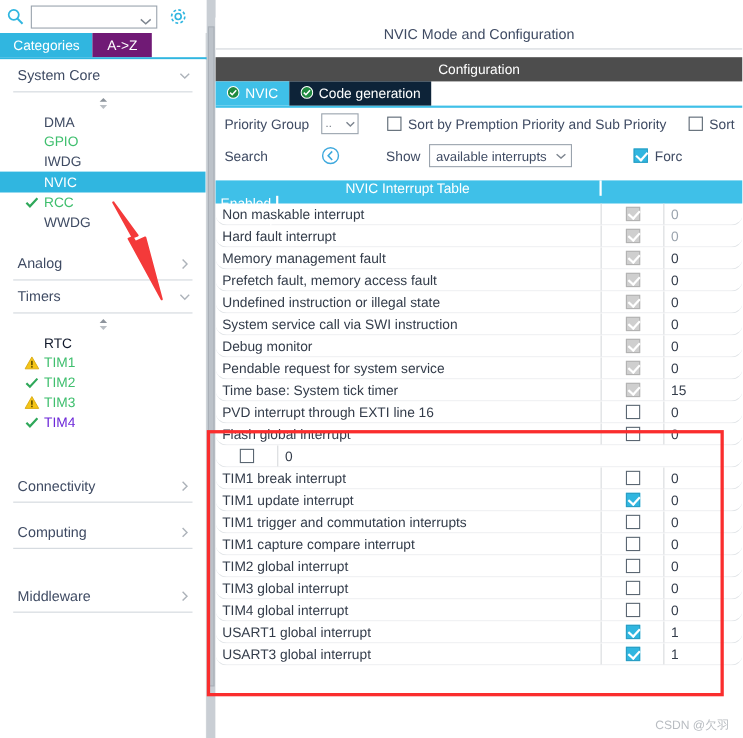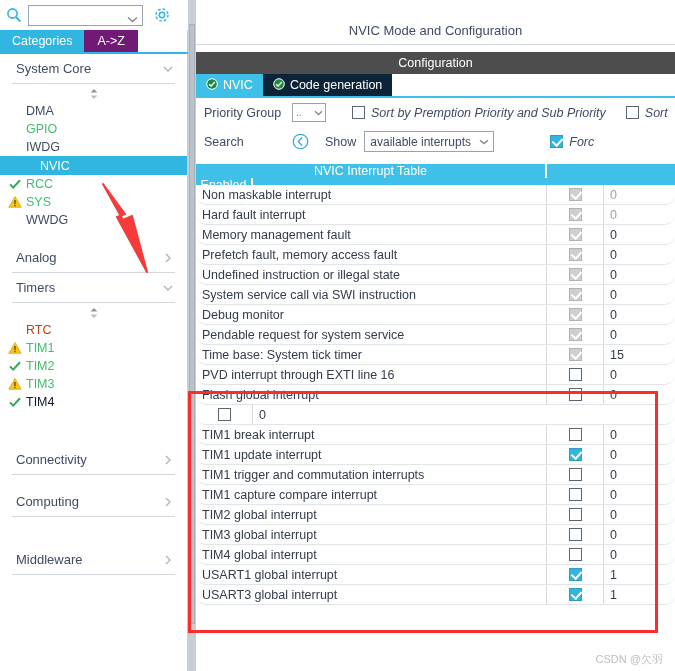--- a/index.html
+++ b/index.html
@@ -63,21 +63,21 @@
   }
   .group-header span.gname {
     font-size:13px; color:#3f4b63; padding-left:4px;
   }
   .chev { width:14px; height:14px; opacity:.55; }
   .spinner-ctl { display:flex; justify-content:center; padding:3px 0 1px 0; }
 
   .item-list { padding:0; }
   .item {
     height:18px; display:flex; align-items:center; gap:4px;
-    padding-left:8px; font-size:12.5px; cursor:pointer;
+    padding-left:22px; font-size:12.5px; cursor:pointer;
   }
   .item .badge { width:14px; height:14px; flex:none; }
   .item .lbl { white-space:nowrap; }
   .item.selected { background:#30b6e0; }
   .item.selected .lbl { color:#ffffff; }
 
   
   .vsplit {
     position:absolute; left:188px; top:0; width:8px; height:671px;
     background:#c9ced4;
@@ -128,25 +128,25 @@
   .cbx.checked { background:#30b6e0; border-color:#2a9ec4; }
   .cbx.checked::after {
     content:""; position:absolute; left:3px; top:0px; width:5px; height:8px;
     border:solid #ffffff; border-width:0 2px 2px 0; transform:rotate(42deg);
   }
   .cbx.gray { background:#cfcfcf; border-color:#b3b3b3; }
   .cbx.gray::after {
     content:""; position:absolute; left:3px; top:0px; width:5px; height:8px;
     border:solid #ffffff; border-width:0 2px 2px 0; transform:rotate(42deg);
   }
-  .cb-wrap { display:flex; align-items:center; gap:6px; white-space:nowrap;font-style:italic; }
+  .cb-wrap { display:flex; align-items:center; gap:6px; white-space:nowrap; }
 
   .lbl-search { width:88px; }
   .circle-btn { width:17px; height:17px; cursor:pointer; }
-  .lbl-show { margin-left:16px; margin-right:8px; }
+  .lbl-show { margin-left:42px; margin-right:8px; }
   .show-select {
     width:130px; height:21px; border:1px solid #9aa3ad; background:#fff;
     display:flex; align-items:center; justify-content:space-between;
     padding:0 4px 0 5px; font-size:12px; color:#3f4b63; cursor:pointer;
   }
 
   
   .tbl { margin-top:8px; width:479px; }
   .thead { display:flex; height:21px; background:#3fc0e8; color:#ffffff; font-size:12.5px;flex-direction:column; }
   .th { display:flex; align-items:center; justify-content:center; height:21px; }
@@ -254,30 +254,20 @@
         </div>
         <div class="item">
           <span class="badge">
             <svg width="14" height="14" viewBox="0 0 14 14">
                 <path d="M2 7.4 L5.2 10.6 L12 3.2" fill="none" stroke="#2fa85a" stroke-width="2"></path>
               </svg>
           </span>
           <span class="lbl" style="color:#3fbf6e">RCC</span>
         </div>
         <div class="item">
-          <span class="badge">
-            <svg width="14" height="14" viewBox="0 0 14 14">
-              <path d="M7 1.5 L13.2 12.3 L0.8 12.3 Z" fill="#f5c518" stroke="#d8a90c" stroke-width=".8"></path>
-              <rect x="6.3" y="5" width="1.4" height="4" fill="#5a4a00"></rect>
-              <rect x="6.3" y="9.8" width="1.4" height="1.4" fill="#5a4a00"></rect>
-            </svg>
-          </span>
-          <span class="lbl" style="color:#3fbf6e">SYS</span>
-        </div>
-        <div class="item">
           <span class="badge"></span>
           <span class="lbl" style="color:#3f4b63">WWDG</span>
         </div>
       </div>
 
       <div class="group-header" style="margin-top:14px">
         <span class="gname">Analog</span>
         <span class="chev">
           <svg width="14" height="14" viewBox="0 0 14 14">
               <path d="M5 3 L9 7 L5 11" fill="none" stroke="#6b7683" stroke-width="1.3"></path>
@@ -295,21 +285,21 @@
       </div>
       <div class="spinner-ctl">
         <svg width="14" height="14" viewBox="0 0 14 14">
           <path d="M7 2 L10.4 5.6 L3.6 5.6 Z" fill="#8d949c"></path>
           <path d="M7 12 L10.4 8.4 L3.6 8.4 Z" fill="#b9bec4"></path>
         </svg>
       </div>
       <div class="item-list">
         <div class="item">
           <span class="badge"></span>
-          <span class="lbl" style="color:#c2410c">RTC</span>
+          <span class="lbl" style="color:#0f172a">RTC</span>
         </div>
         <div class="item">
           <span class="badge">
             <svg width="14" height="14" viewBox="0 0 14 14">
               <path d="M7 1.5 L13.2 12.3 L0.8 12.3 Z" fill="#f5c518" stroke="#d8a90c" stroke-width=".8"></path>
               <rect x="6.3" y="5" width="1.4" height="4" fill="#5a4a00"></rect>
               <rect x="6.3" y="9.8" width="1.4" height="1.4" fill="#5a4a00"></rect>
             </svg>
           </span>
           <span class="lbl" style="color:#3fbf6e">TIM1</span>
@@ -331,21 +321,21 @@
             </svg>
           </span>
           <span class="lbl" style="color:#3fbf6e">TIM3</span>
         </div>
         <div class="item">
           <span class="badge">
             <svg width="14" height="14" viewBox="0 0 14 14">
                 <path d="M2 7.4 L5.2 10.6 L12 3.2" fill="none" stroke="#2fa85a" stroke-width="2"></path>
               </svg>
           </span>
-          <span class="lbl" style="color:#0f172a">TIM4</span>
+          <span class="lbl" style="color:#6d28d9">TIM4</span>
         </div>
       </div>
 
       <div class="group-header" style="margin-top:34px">
         <span class="gname">Connectivity</span>
         <span class="chev">
           <svg width="14" height="14" viewBox="0 0 14 14">
               <path d="M5 3 L9 7 L5 11" fill="none" stroke="#6b7683" stroke-width="1.3"></path>
             </svg>
         </span>

